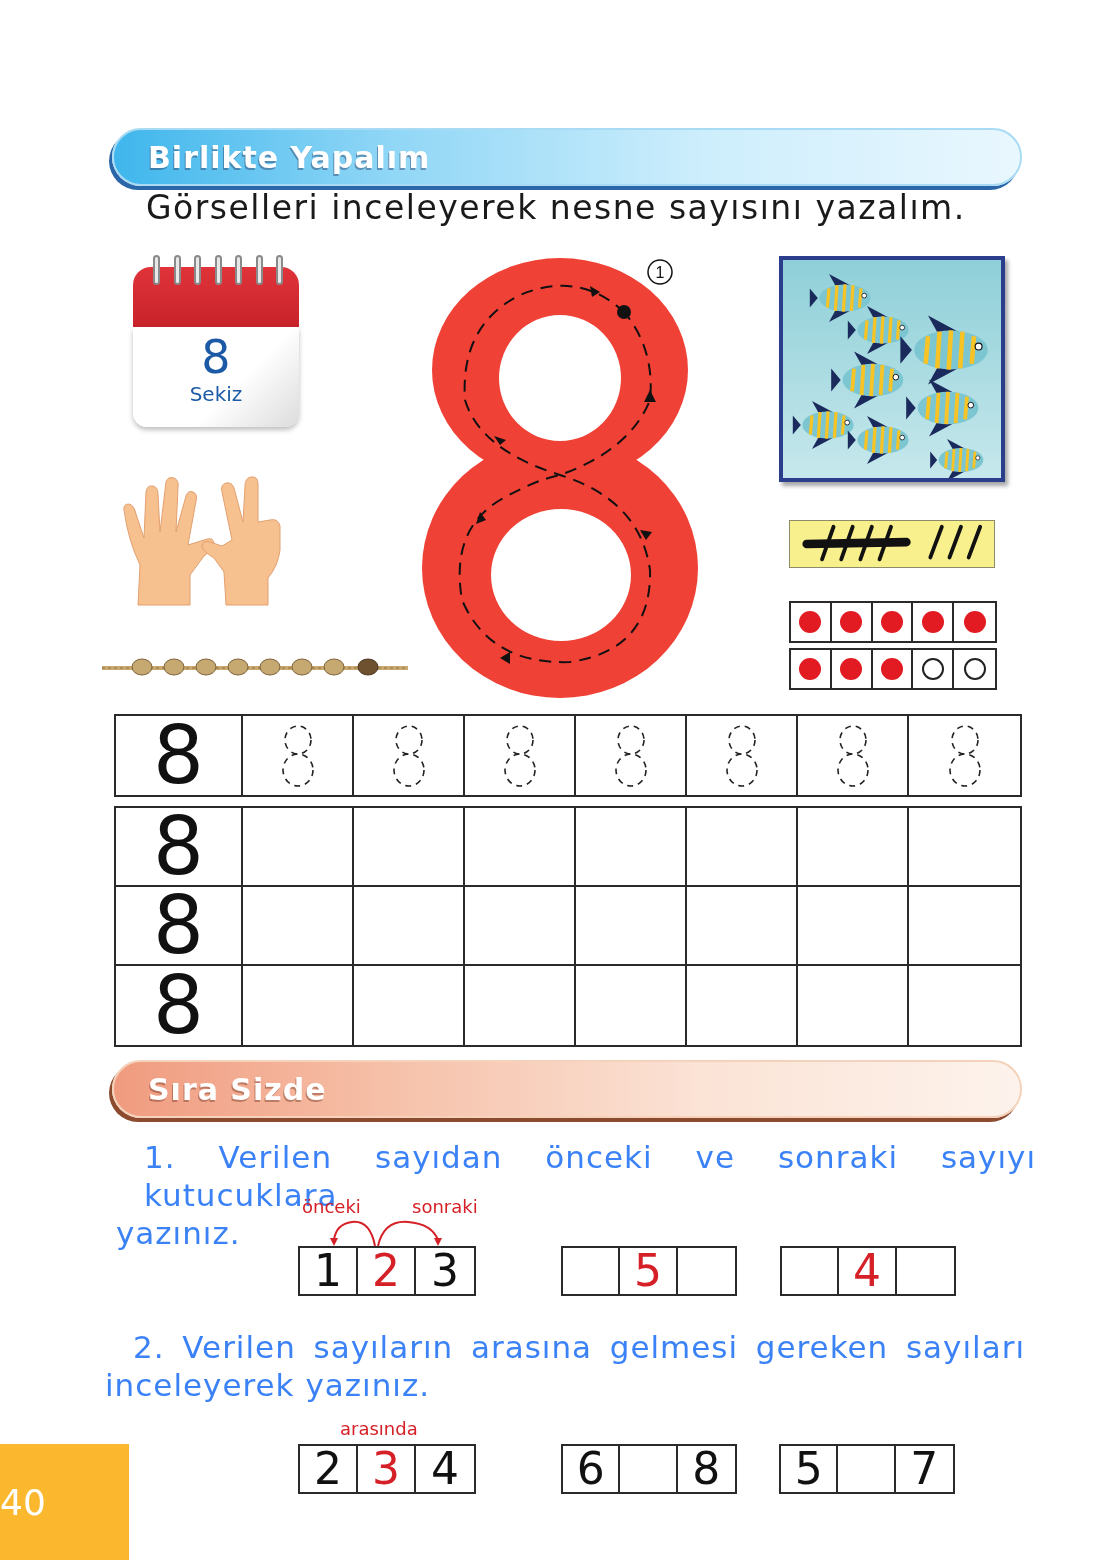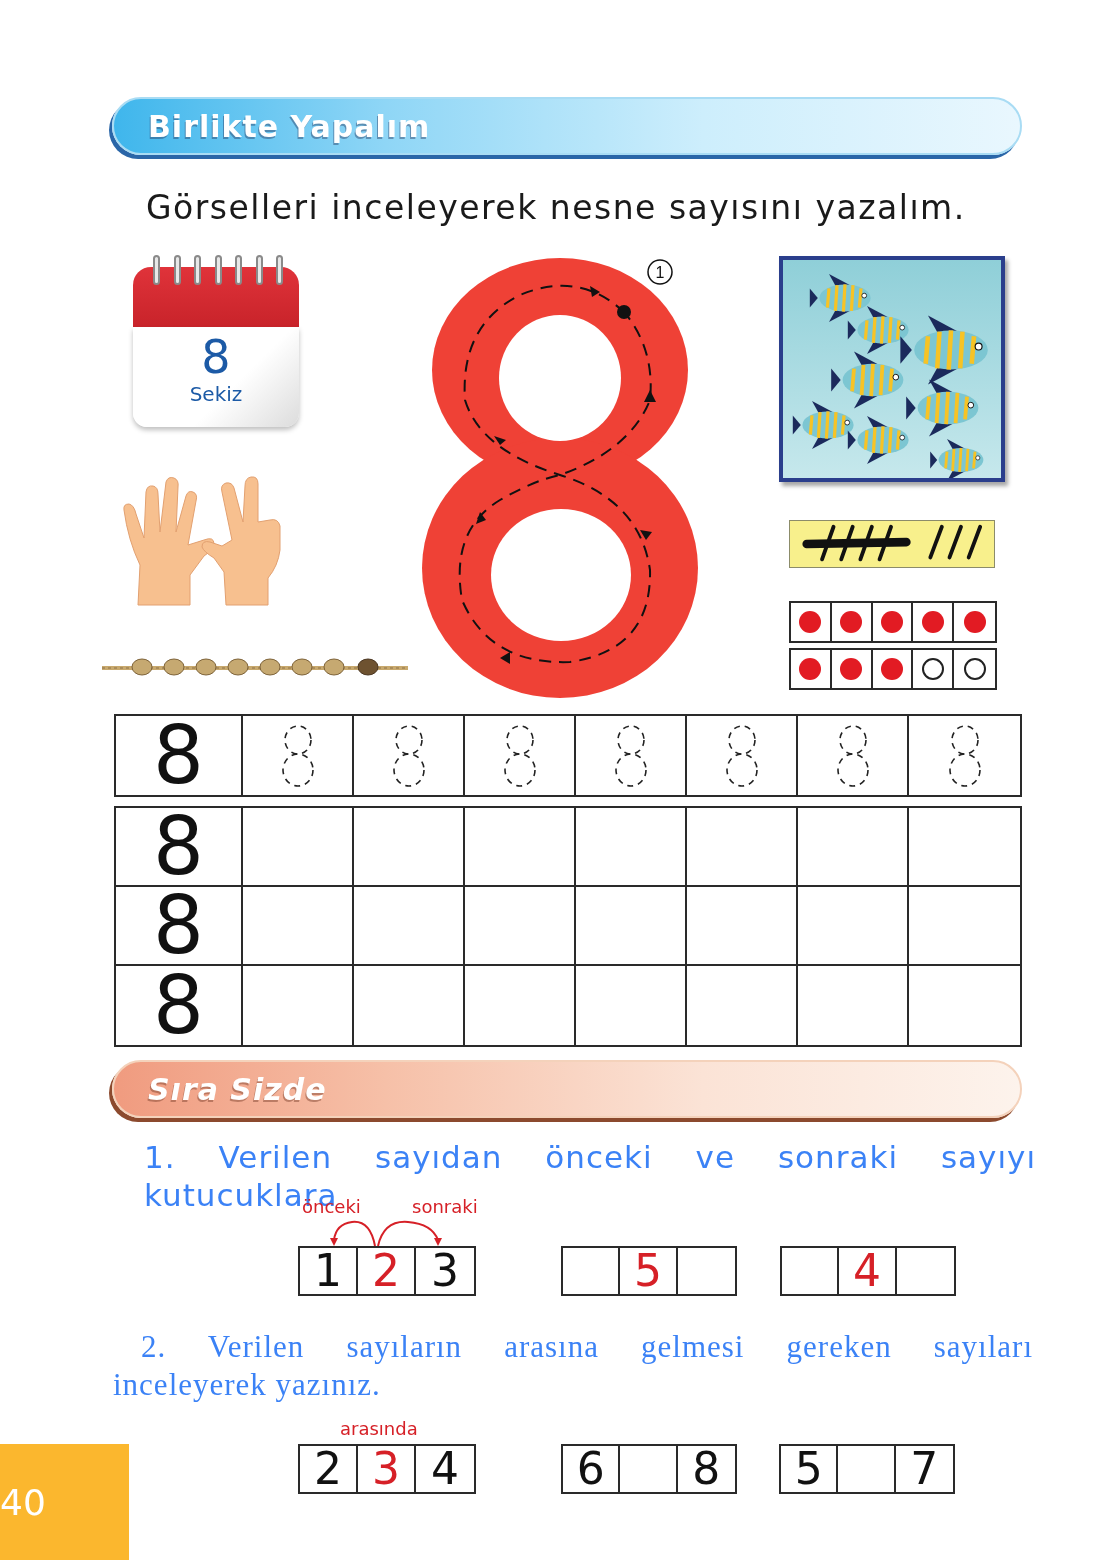--- a/index.html
+++ b/index.html
@@ -4,35 +4,35 @@
 <style>
   * { box-sizing: border-box; margin: 0; padding: 0; }
   html, body { width: 1106px; height: 1560px; background: #ffffff; overflow: hidden; }
   body { position: relative; font-family: "DejaVu Sans", sans-serif; color: #1a1a1a; }
 
   .banner {
     position: absolute; border-radius: 30px; height: 58px;
     display: flex; align-items: center; padding-left: 34px;
   }
   .banner-blue {
-    left: 112px; top: 97px; width: 910px;
+    left: 112px; top: 128px; width: 910px;
     background: linear-gradient(90deg, #3fb6ec 0%, #8fd6f6 30%, #cdeefc 65%, #e9f7fe 100%);
     border: 2px solid #a9dcf4; box-shadow: -3px 4px 0 #2a66a8;
   }
   .banner-orange {
     left: 112px; top: 1060px; width: 910px;
     background: linear-gradient(90deg, #f09b7f 0%, #f6c0a8 30%, #fbe3d6 65%, #fdf3ec 100%);
     border: 2px solid #f4d2bb; box-shadow: -3px 4px 0 #8c4a2e;
   }
   .banner-title {
     font-family: "DejaVu Sans", sans-serif; font-weight: bold; font-size: 30px;
     color: #ffffff; letter-spacing: 1px;
     text-shadow: -1px 2px 0 rgba(40,60,100,0.45);
   }
-  .banner-orange .banner-title { text-shadow: -1px 2px 0 rgba(120,60,40,0.45); font-style: italic; }
+  .banner-orange .banner-title { text-shadow: -1px 2px 0 rgba(120,60,40,0.45); }
 
   .instruction {
     position: absolute; left: 146px; top: 188px;
     font-size: 33px; color: #1a1a1a; letter-spacing: 1.5px;
   }
 
   
   .calendar { position: absolute; left: 133px; top: 255px; width: 166px; height: 172px; }
   .cal-rings { position: absolute; left: 20px; top: 0; width: 130px; height: 30px; display: flex; justify-content: space-between; z-index: 2; }
   .cal-ring { width: 7px; height: 30px; border: 2px solid #8a8a8a; border-radius: 4px; background: #e8e8e8; }
@@ -73,21 +73,21 @@
   .grid-row:last-child { border-bottom: none; }
   .grid-cell { width: 111px; border-right: 2px solid #2a2a2a; display: flex; align-items: center; justify-content: center; }
   .grid-cell.first { width: 127px; }
   .grid-cell:last-child { border-right: none; }
   .model-digit { font-size: 80px; line-height: 80px; color: #111; font-weight: normal; }
   .trace-digit { width: 36px; height: 66px; }
 
   
   .q-text { position: absolute; font-size: 31px; color: #3b82f6; letter-spacing: 1px; line-height: 38px; }
   .q1 { left: 116px; top: 1138px; width: 920px; }
-  .q2 { left: 113px; top: 1328px; width: 920px; font-family: Liberation Serif, serif; }
+  .q2 { left: 105px; top: 1328px; width: 920px; }
   .q-line1 { display: block; padding-left: 28px; text-align: justify; text-align-last: justify; }
   .q-line2 { display: block; }
 
   .label-red { position: absolute; color: #d62027; font-size: 18px; }
   .arrows { position: absolute; left: 322px; top: 1218px; width: 120px; height: 30px; }
 
   .box-group { position: absolute; display: flex; border: 2px solid #2a2a2a; height: 50px; }
   .box { width: 58px; border-right: 2px solid #2a2a2a; display: flex; align-items: center; justify-content: center; font-size: 44px; line-height: 48px; color: #111; }
   .box:last-child { border-right: none; }
   .box.red { color: #d62027; }
@@ -353,20 +353,21 @@
     <div class="grid-cell"></div>
   </div>
 </div>
 
 <div class="banner banner-orange">
   <span class="banner-title">Sıra Sizde</span>
 </div>
 
 <div class="q-text q1">
   <span class="q-line1">1. Verilen sayıdan önceki ve sonraki sayıyı kutucuklara</span>
+  <span class="q-line2">yazınız.</span>
 </div>
 <span class="label-red" style="left:302px; top:1196px;">önceki</span>
 <span class="label-red" style="left:402px; top:1196px;margin-left:10px;">sonraki</span>
 <svg class="arrows" viewBox="0 0 120 30">
   <g fill="none" stroke="#d62027" stroke-width="2">
     <path d="M53 28 Q48 2 30 4 Q14 6 12 22"></path>
     <path d="M56 28 Q62 2 86 4 Q110 6 116 22"></path>
   </g>
   <g fill="#d62027">
     <polygon points="8,20 16,20 12,28"></polygon>

